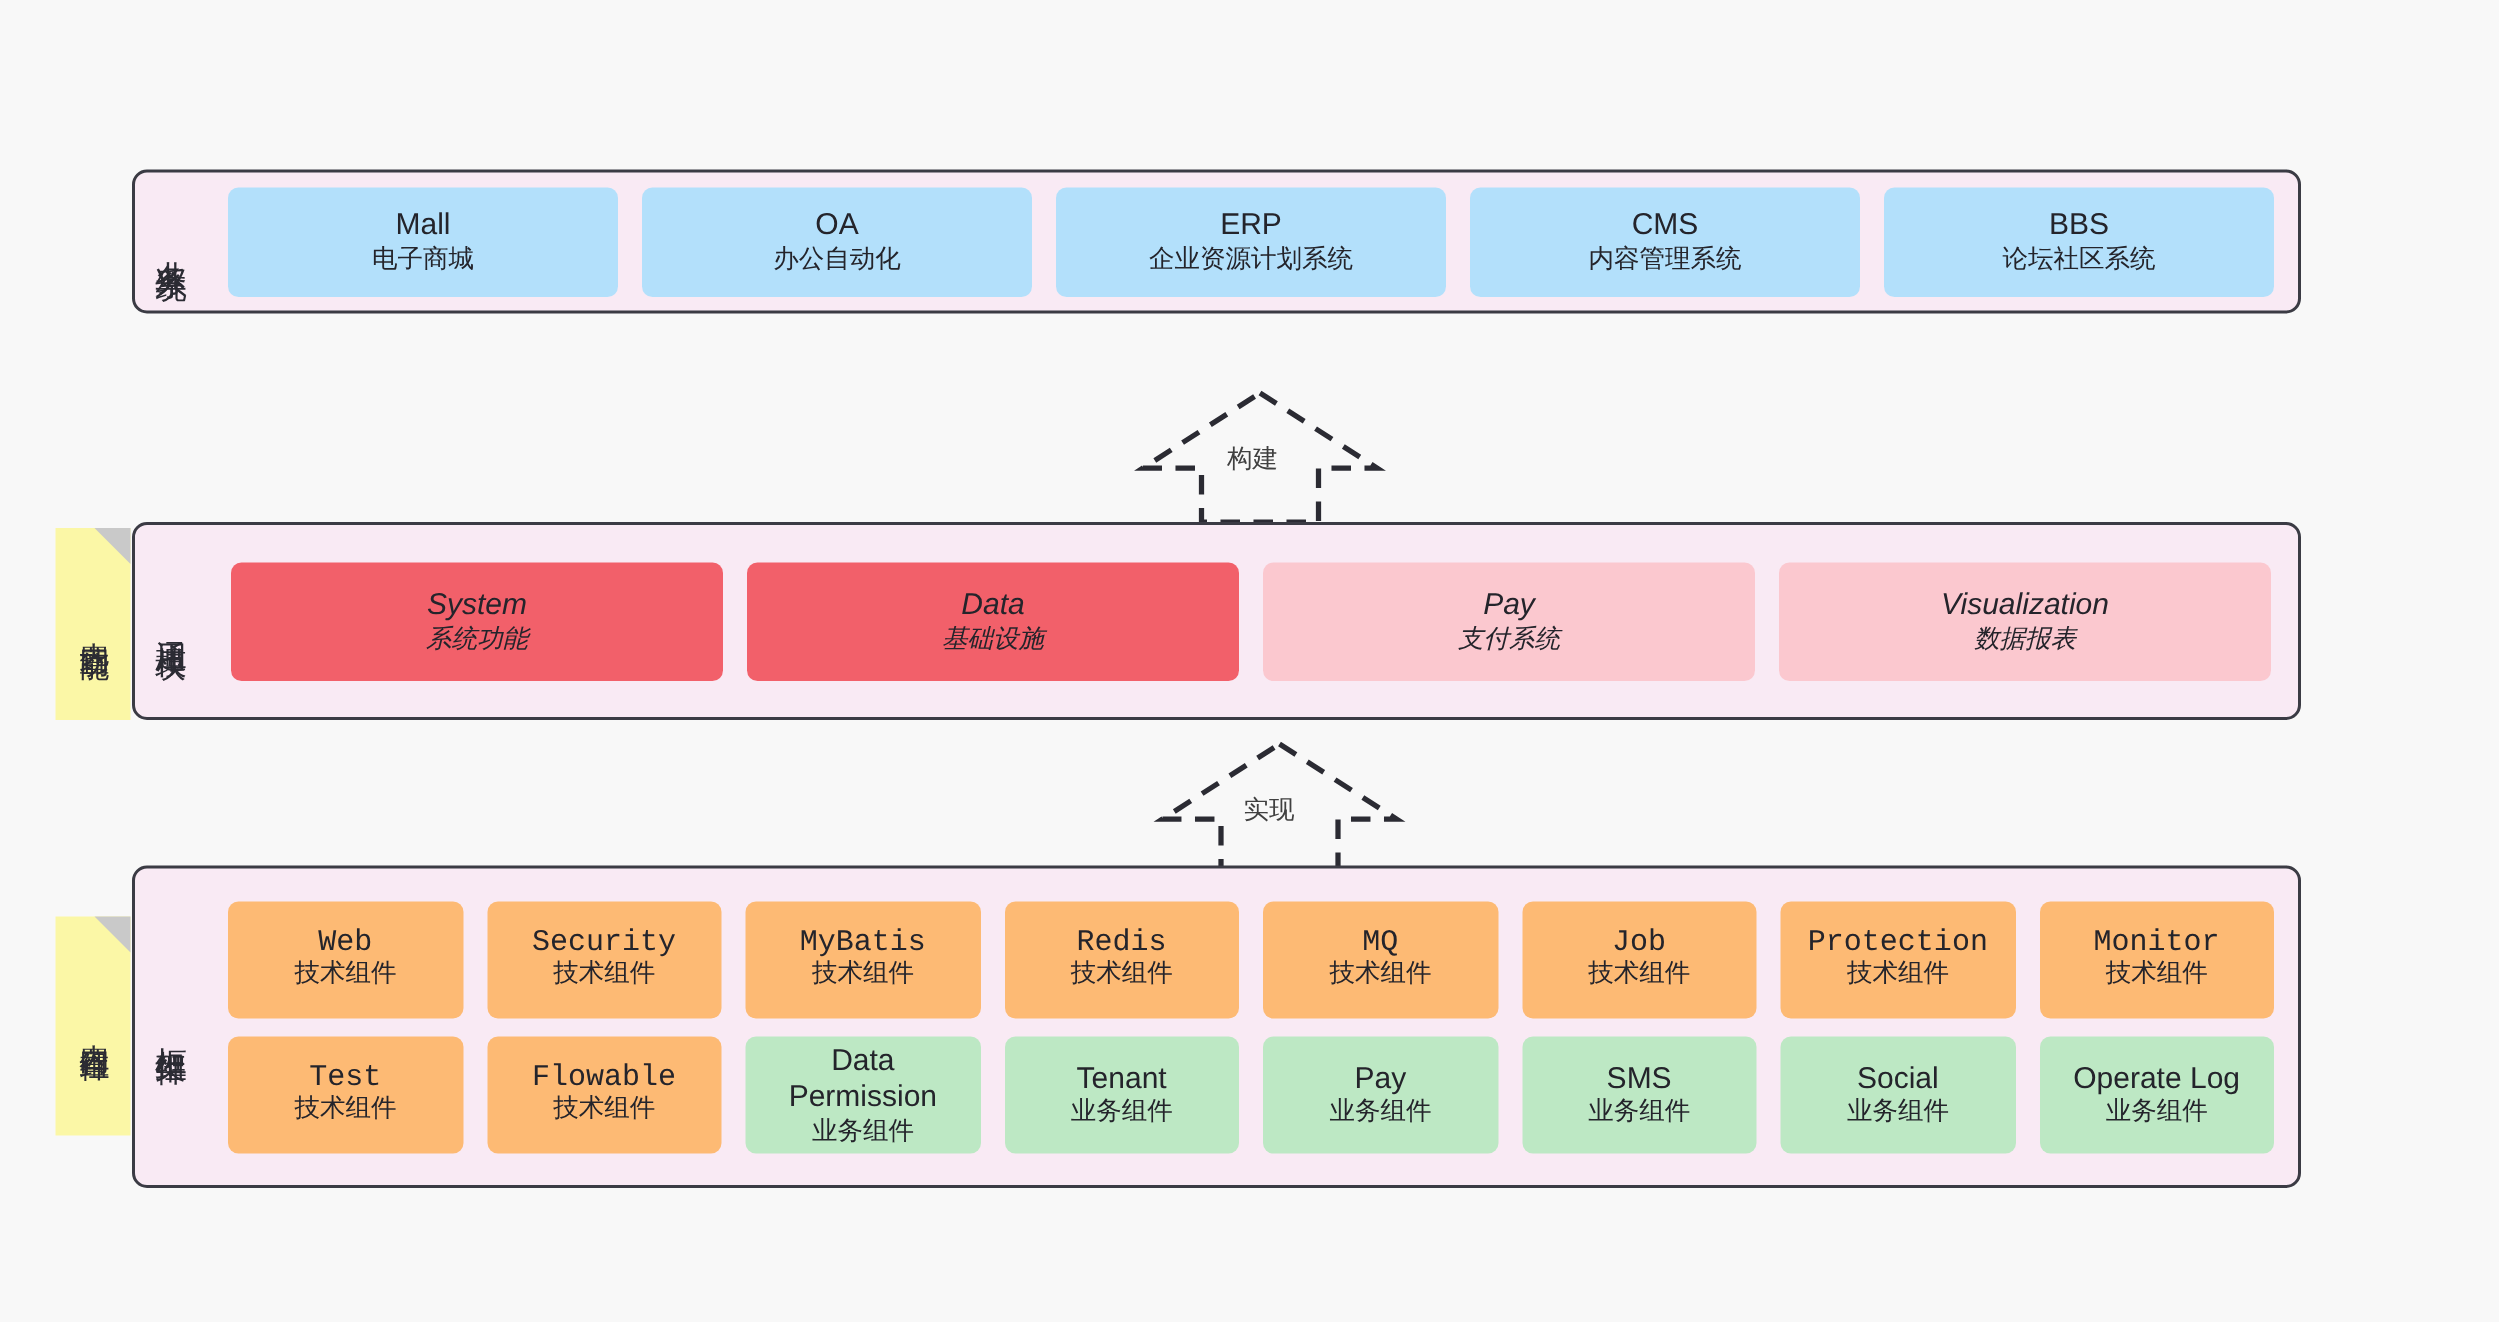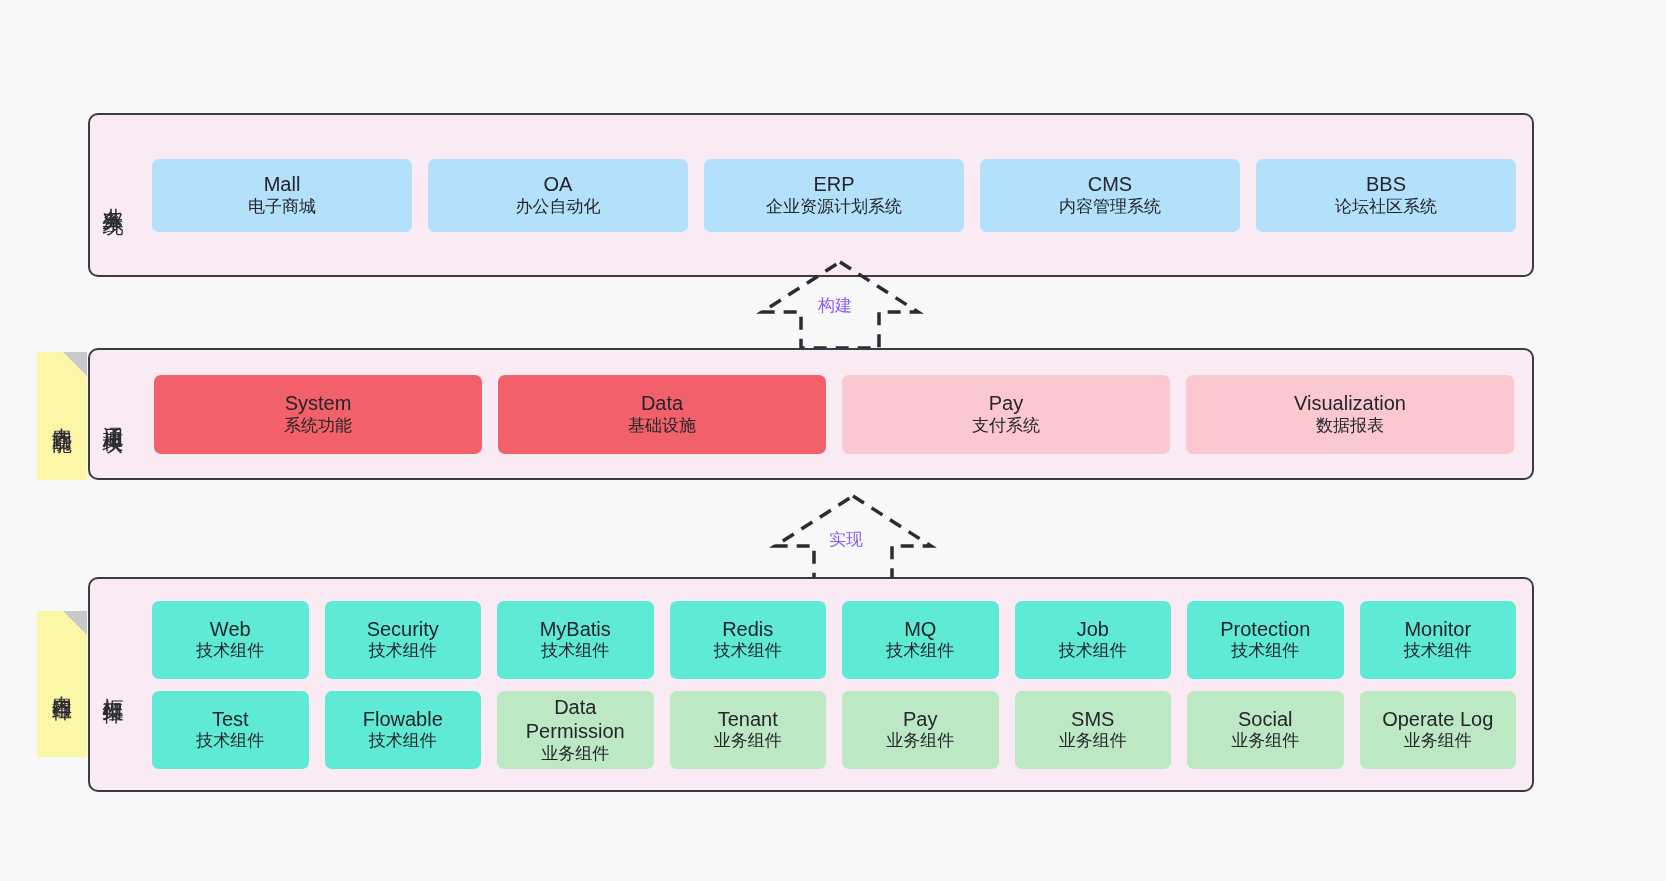--- a/index.html
+++ b/index.html
@@ -54,40 +54,40 @@
     line-height: 1.22;
     padding: 4px 6px;
   }
   .card .t1 { font-size: 20px; }
   .card .t2 { font-size: 17px; text-align: center; }
 
   .row-cards { display: flex; width: 100%; gap: 0; }
   .cell { display: flex; justify-content: center; align-items: center; }
 
   
-  #layer-business { left: 88px; top: 113px; width: 1446px; height: 164px; }
+  #layer-business { left: 88px; top: 113px; width: 1446px; height: 96px; }
   #layer-business .layer-body { padding: 0 8px; }
   #layer-business .cell { flex: 1 1 0; padding: 0 8px; }
   #layer-business .card { width: 100%; height: 73px; background: #b3e0fb; }
 
   
   #layer-modules { left: 88px; top: 348px; width: 1446px; height: 132px; }
-  #layer-modules .cell { flex: 1 1 0; padding: 0 8px; }
+  #layer-modules .cell { flex: 1 1 0; padding: 0 8px; font-style: italic; }
   #layer-modules .card { width: 100%; height: 79px; }
   .c-red { background: #f2606a; }
   .c-pink { background: #fbc8cf; }
 
   
   #layer-framework { left: 88px; top: 577px; width: 1446px; height: 215px; }
   #layer-framework .layer-body { flex-direction: column; justify-content: center; padding: 0 8px; }
   #layer-framework .grid-row { display: flex; width: 100%; }
   #layer-framework .grid-row + .grid-row { margin-top: 12px; }
   #layer-framework .cell { flex: 1 1 0; padding: 0 8px; }
   #layer-framework .card { width: 100%; height: 78px; }
-  .c-green { background: #5eead4; }
+  .c-green { background: #fdba74; font-family: Liberation Mono, monospace; }
   .c-lgreen { background: #bde8c4; }
 
   
   .sticky {
     position: absolute;
     background: #fbf7a6;
     display: flex;
     align-items: center;
     justify-content: center;
     font-size: 20px;
@@ -107,21 +107,21 @@
   }
   #sticky-modules { left: 37px; top: 352px; width: 50px; height: 128px; }
   #sticky-framework { left: 37px; top: 611px; width: 50px; height: 146px; }
 
   
   .arrow-group { position: absolute; }
   .arrow-group svg { display: block; }
   .arrow-label {
     position: absolute;
     font-size: 17px;
-    color: #8b5cf6;
+    color: #404040;
     background: #f8f8f8;
     padding: 0 3px;
     white-space: nowrap;
   }
   #arrow-build { left: 755px; top: 258px; width: 170px; height: 92px; }
   #arrow-build .arrow-label { left: 60px; top: 36px; }
   #arrow-impl { left: 768px; top: 492px; width: 170px; height: 92px; }
   #arrow-impl .arrow-label { left: 58px; top: 36px; }
 </style>
 </head>

